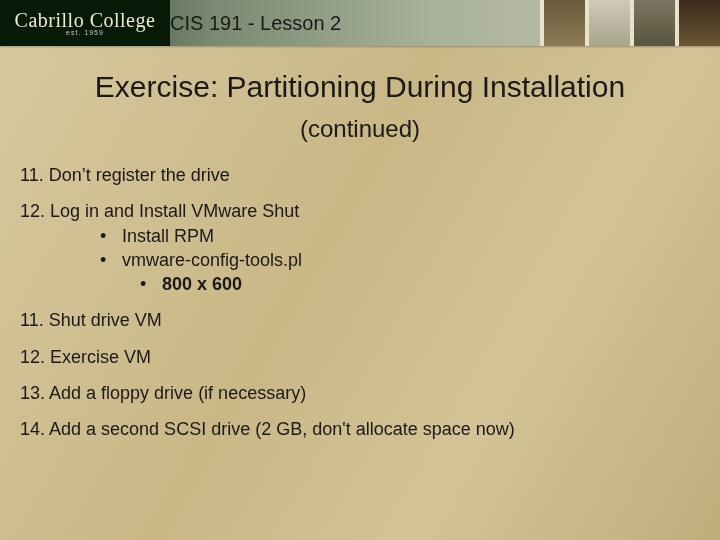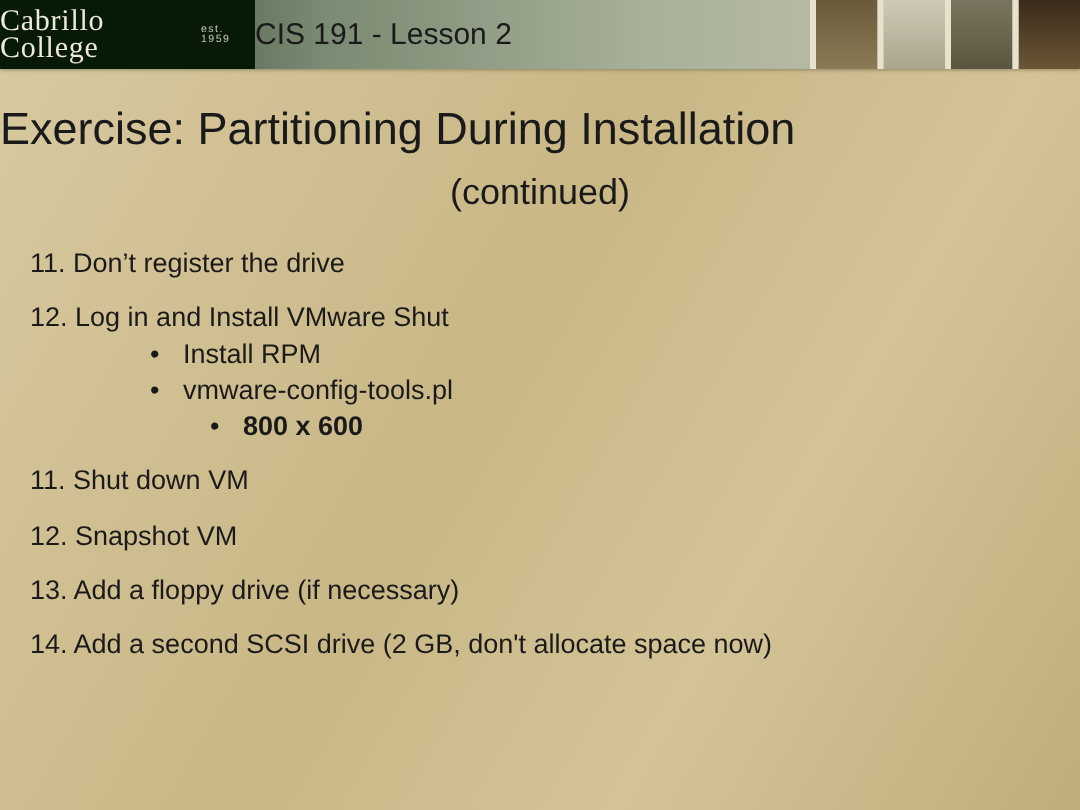--- a/index.html
+++ b/index.html
@@ -25,21 +25,21 @@
     background: linear-gradient(to right, #2a3a2a 0%, #7b8a72 30%, #a8b19a 60%, #c9c6b3 100%);
     display: flex;
     align-items: center;
     box-shadow: 0 1px 2px rgba(0,0,0,0.25);
   }
   .banner .logo {
     width: 170px;
     height: 46px;
     background: #071a07;
     display: flex;
-    flex-direction: row;
+    flex-direction: column;
     align-items: center;
     justify-content: center;
     color: #efe9d8;
     font-family: "Brush Script MT", cursive;
   }
   .banner .logo .logo-top {
     font-size: 20px;
     line-height: 18px;
     letter-spacing: 0.5px;
   }
@@ -67,20 +67,21 @@
   .photo-strip div {
     flex: 1;
     border-left: 4px solid #e8e2cc;
   }
   .photo-strip .p1 { background: linear-gradient(#6a5a3a,#8a7a55); }
   .photo-strip .p2 { background: linear-gradient(#cfcab5,#a9a48e); }
   .photo-strip .p3 { background: linear-gradient(#7a7560,#5a553e); }
   .photo-strip .p4 { background: linear-gradient(#3a2a1a,#6b5636); }
 
   .title {
+    text-align: center;
     font-size: 30px;
     margin-top: 24px;
     font-family: Verdana, sans-serif;
   }
   .subtitle {
     text-align: center;
     font-size: 24px;
     margin-top: 11px;
     font-family: Verdana, sans-serif;
   }
@@ -137,25 +138,25 @@
     </div>
 
     <div class="item">
       <span class="num">12.</span><span> Log in and Install VMware Shut</span>
       <div class="sub1"><span class="bullet">•</span><span>Install RPM</span></div>
       <div class="sub1"><span class="bullet">•</span><span>vmware-config-tools.pl</span></div>
       <div class="sub2"><span class="bullet">•</span><span class="bold">800 x 600</span></div>
     </div>
 
     <div class="item">
-      <span class="num">11.</span><span> Shut down VM</span>
+      <span class="num">11.</span><span> Shut drive VM</span>
     </div>
 
     <div class="item">
-      <span class="num">12.</span><span> Snapshot VM</span>
+      <span class="num">12.</span><span> Exercise VM</span>
     </div>
 
     <div class="item">
       <span class="num">13.</span><span> Add a floppy drive (if necessary)</span>
     </div>
 
     <div class="item">
       <span class="num">14.</span><span> Add a second SCSI drive (2 GB, don't allocate space now)</span>
     </div>
 

